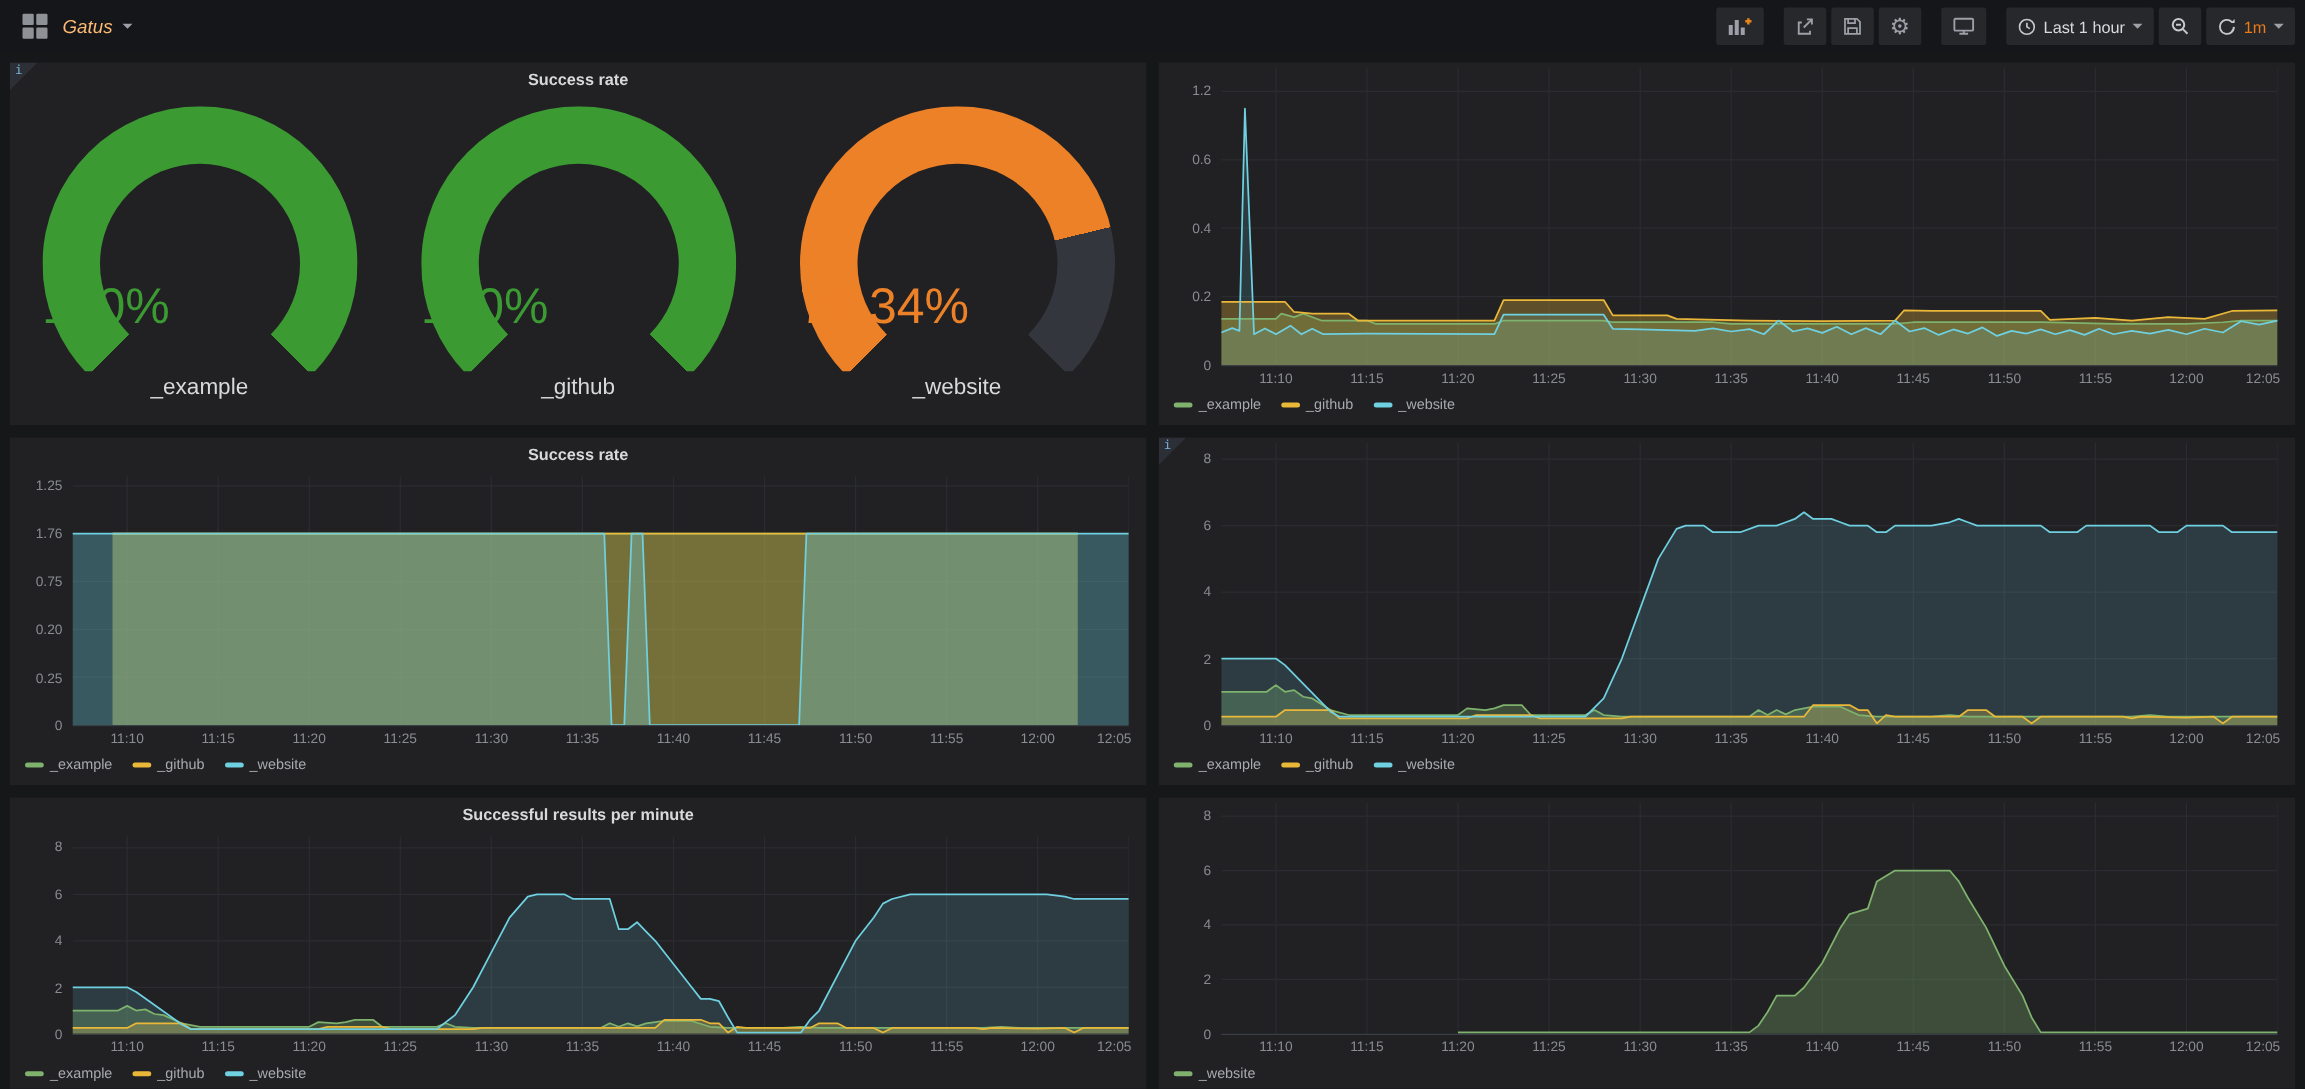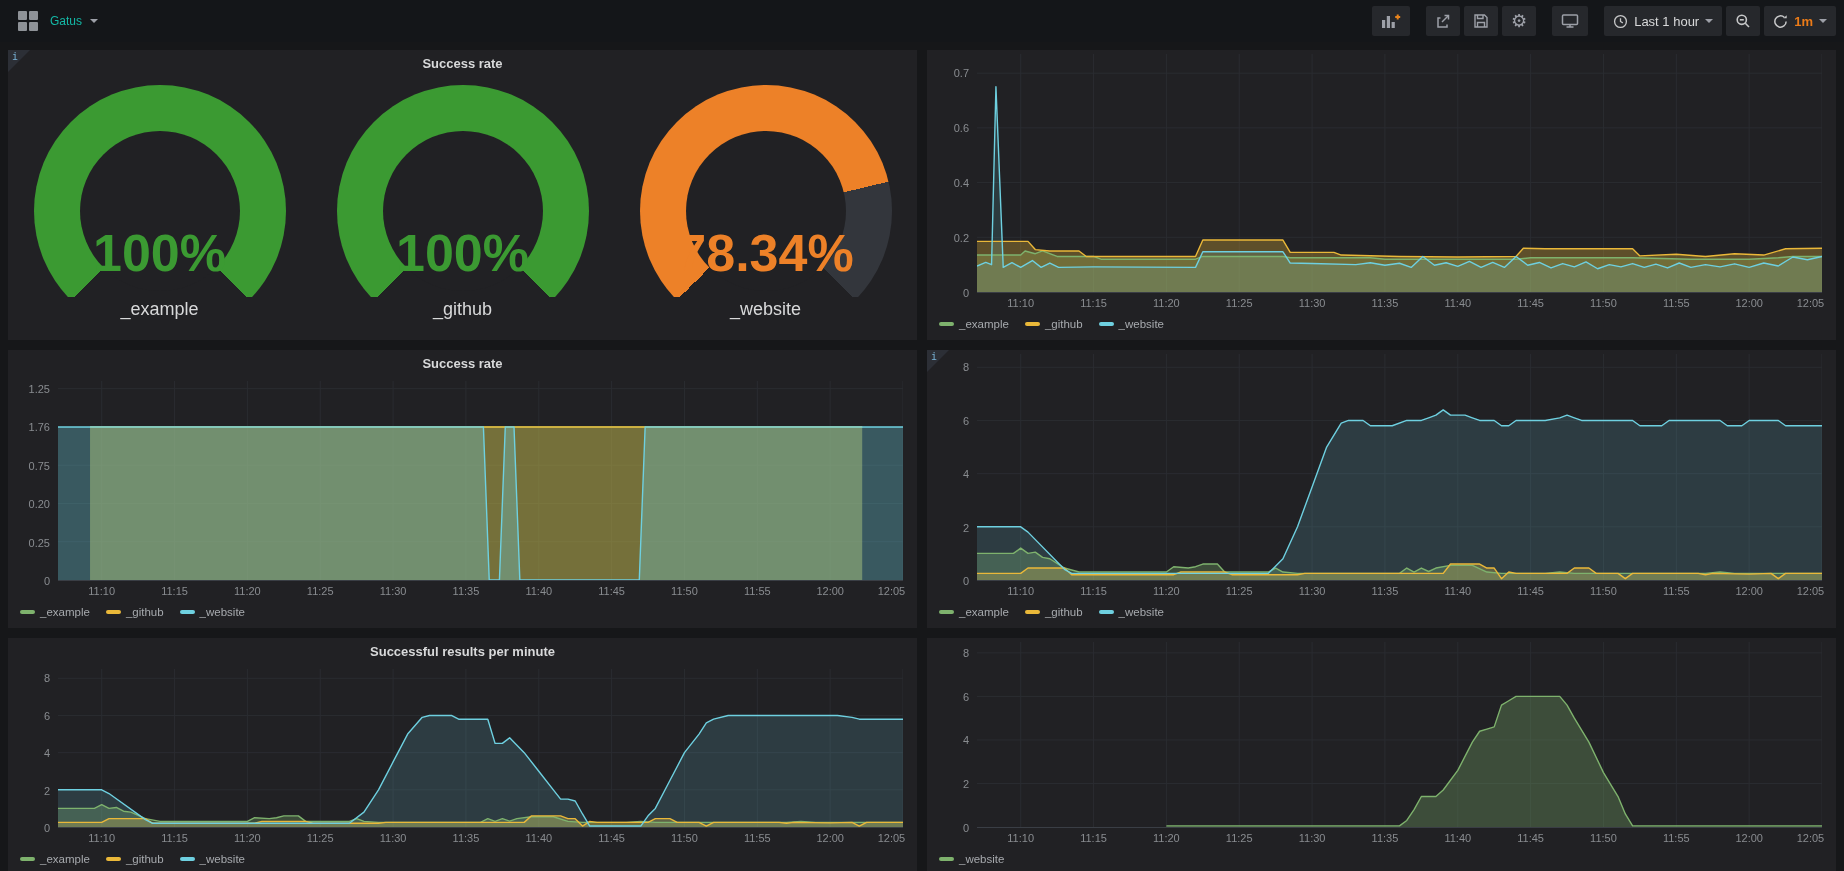--- a/index.html
+++ b/index.html
@@ -4,32 +4,32 @@
 <style>
   * { box-sizing: border-box; }
   html,body { margin:0; padding:0; width:1844px; height:871px; overflow:hidden;
     background:#161719; font-family:"Liberation Sans", sans-serif; }
 
   
   .navbar { height:42px; background:#141619; display:flex; align-items:center; padding:0 8px; }
   .nav-left { display:flex; align-items:center; }
   .logo-grid { display:grid; grid-template-columns:9px 9px; grid-template-rows:9px 9px; gap:2px; margin:0 12px 0 10px; }
   .logo-grid i { background:#8E9297; border-radius:1px; }
-  .nav-title { color:#14b8a6; font-size:12px; }
+  .nav-title { color:#fdba74; font-size:15px;font-style:italic; }
   .caret { width:0; height:0; border-left:4px solid transparent; border-right:4px solid transparent;
     border-top:4px solid #9DA0A8; display:inline-block; }
   .nav-title-caret { margin-left:8px; }
   .nav-right { margin-left:auto; display:flex; align-items:center; }
   .btn { height:30px; min-width:34px; background:#26282C; border-radius:2px; display:flex;
     align-items:center; justify-content:center; gap:6px; padding:0 9px; color:#D8D9DA;
     font-size:13px; cursor:pointer; margin-left:4px; }
   .btn svg { display:block; }
   .gear-glyph { font-size:18px; color:#9DA0A8; line-height:1; }
   .sp14 { width:12px; }
-  .accent { font-weight:700; }
+  .accent { font-weight:400; }
 
   
   .dash { padding:8px; display:grid; grid-template-columns:1fr 1fr; grid-template-rows:290px 278px 237px; gap:10px; }
   .panel { background:#212124; position:relative; display:flex; flex-direction:column; overflow:hidden; }
   .panel-header { height:27px; flex:0 0 27px; display:flex; align-items:center; justify-content:center; }
   .panel-title { color:#D8D9DA; font-size:13px; font-weight:600; cursor:pointer; }
   .info-corner { position:absolute; top:0; left:0; width:0; height:0; border-style:solid;
     border-width:22px 22px 0 0; border-color:#2C2F36 transparent transparent transparent; z-index:3; }
   .info-corner span { position:absolute; top:-21px; left:4px; color:#79B4D8; font-size:10px;
     font-family:"DejaVu Sans Mono", monospace; }
@@ -46,21 +46,21 @@
   .legend-item { display:flex; align-items:center; gap:5px; cursor:pointer; }
   .legend-swatch { width:15px; height:4px; border-radius:2px; display:inline-block; }
   .legend-label { color:#A7AAAE; font-size:11.5px; }
 
   
   .gauges-body { flex:1; display:flex; align-items:flex-start; justify-content:space-around; padding-top:8px; }
   .gauge-block { display:flex; flex-direction:column; align-items:center; }
   .gauge-wrap { position:relative; width:252px; height:212px; overflow:hidden; }
   .gauge-ring { position:absolute; top:0; left:0; width:252px; height:252px; border-radius:50%; }
   .gauge-hole { position:absolute; top:46px; left:46px; width:160px; height:160px; border-radius:50%; background:#212124; }
-  .gauge-value { position:absolute; width:100%; text-align:center; top:138px; font-size:52px; font-weight:700; }
+  .gauge-value { position:absolute; width:100%; text-align:left; top:138px; font-size:40px; font-weight:400; }
   .gauge-label { margin-top:2px; color:#D8D9DA; font-size:18px; }
 </style>
 </head>
 <body>
 
 <header class="navbar">
   <div class="nav-left">
     <span class="logo-grid">
         <i></i>
         <i></i>
@@ -168,21 +168,21 @@
       </div>
   </section>
 
   <section class="panel">
     <div class="chart">
       <div class="y-axis">
           <span class="y-label" style="top:100.00%">0</span>
           <span class="y-label" style="top:77.01%">0.2</span>
           <span class="y-label" style="top:54.02%">0.4</span>
           <span class="y-label" style="top:31.03%">0.6</span>
-          <span class="y-label" style="top:8.05%">0.7</span>
+          <span class="y-label" style="top:8.05%">1.2</span>
         </div>
       <div class="plot">
           <svg viewBox="0 0 1000 100" preserveAspectRatio="none">
             <line x1="0" y1="77.01" x2="1000" y2="77.01" stroke="#2A2C31" vector-effect="non-scaling-stroke"></line>
             <line x1="0" y1="54.02" x2="1000" y2="54.02" stroke="#2A2C31" vector-effect="non-scaling-stroke"></line>
             <line x1="0" y1="31.03" x2="1000" y2="31.03" stroke="#2A2C31" vector-effect="non-scaling-stroke"></line>
             <line x1="0" y1="8.05" x2="1000" y2="8.05" stroke="#2A2C31" vector-effect="non-scaling-stroke"></line>
             <line x1="51.72" y1="0" x2="51.72" y2="100" stroke="#2A2C31" vector-effect="non-scaling-stroke"></line>
             <line x1="137.93" y1="0" x2="137.93" y2="100" stroke="#2A2C31" vector-effect="non-scaling-stroke"></line>
             <line x1="224.14" y1="0" x2="224.14" y2="100" stroke="#2A2C31" vector-effect="non-scaling-stroke"></line>

